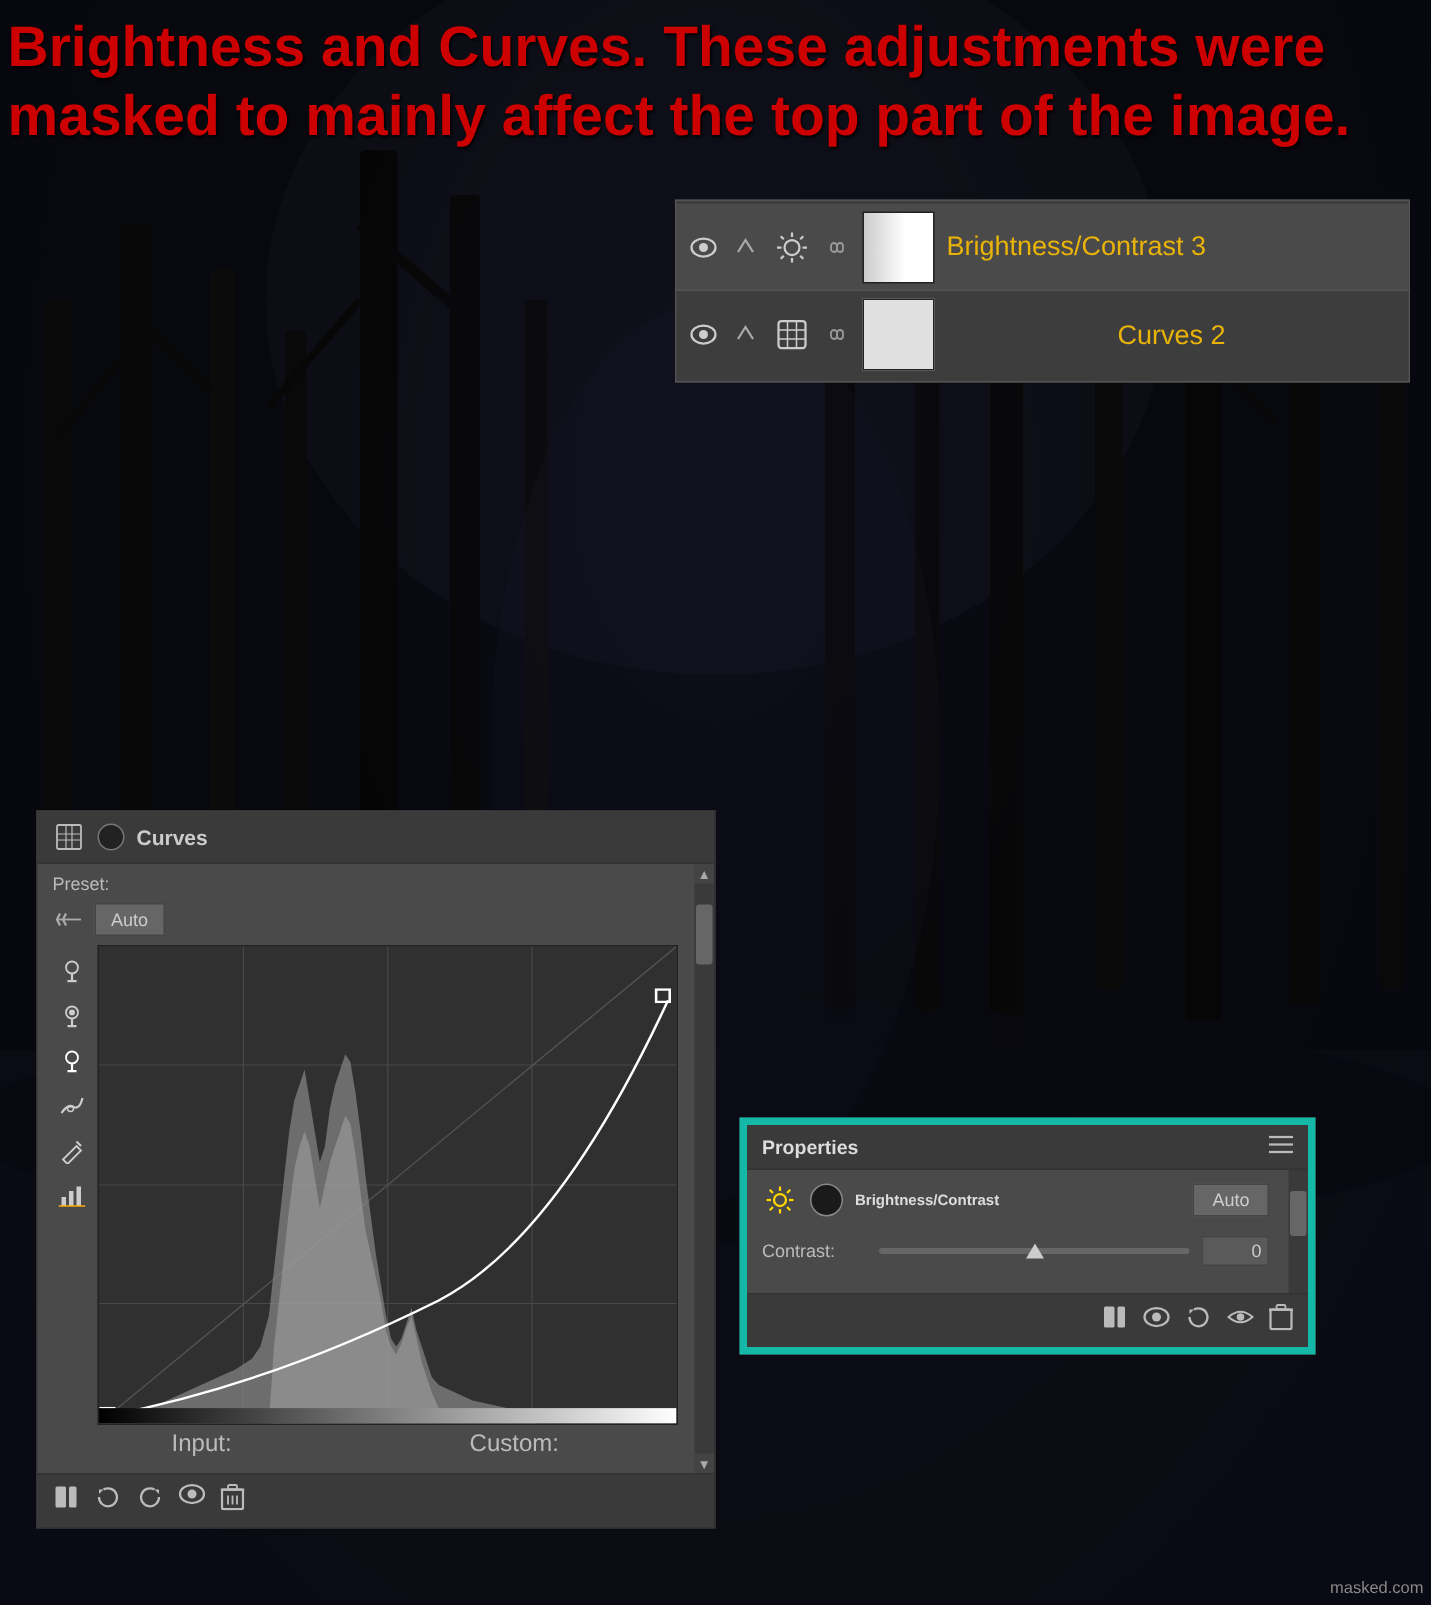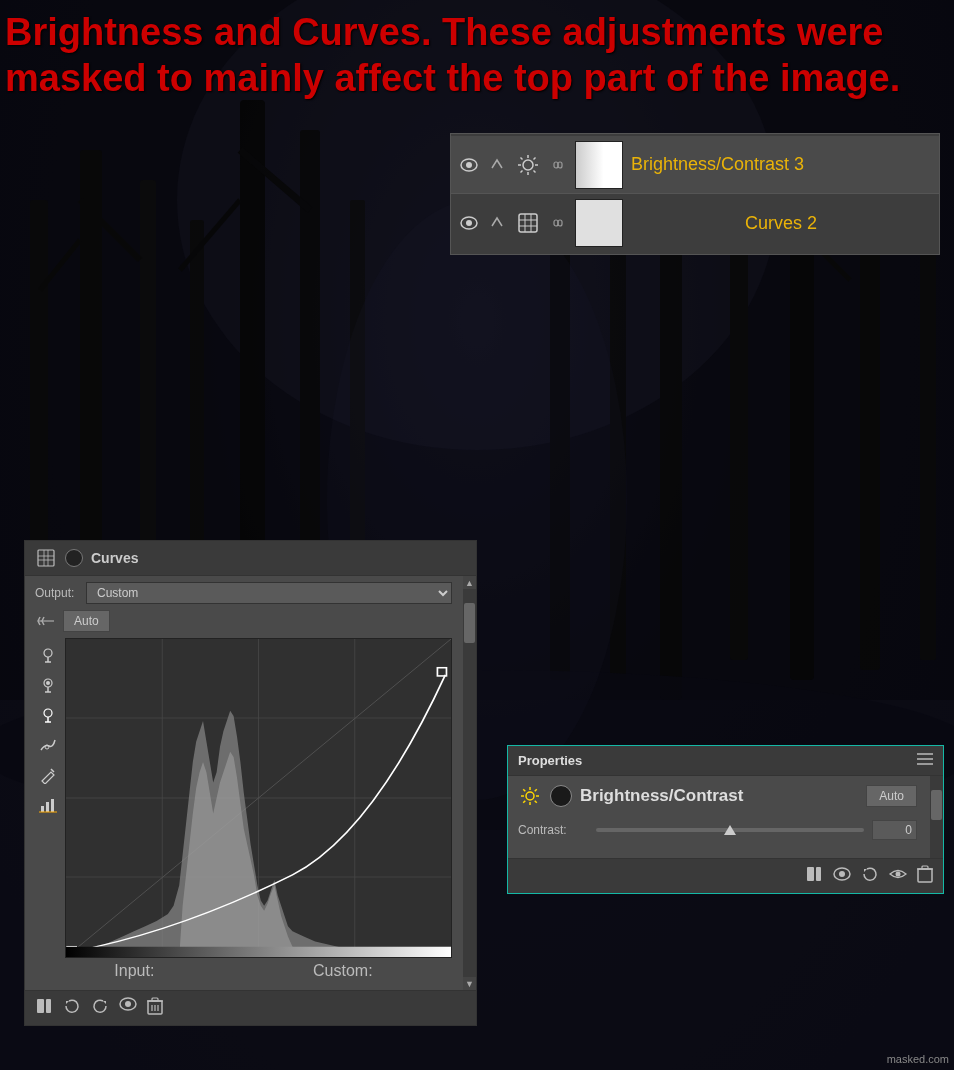--- a/index.html
+++ b/index.html
@@ -291,24 +291,24 @@
     .bottom-icon {
       color: #bbb;
       font-size: 16px;
       cursor: pointer;
     }
 
     
     .properties-panel {
       position: absolute;
       top: 745px;
-      left: 507px;
-      width: 437px;
+      left: 493px;
+      width: 384px;
       background: #4a4a4a;
-      border: 1px solid #14b8a6;
+      border: 5px solid #14b8a6;
       z-index: 20;
     }
 
     .properties-header {
       display: flex;
       align-items: center;
       justify-content: space-between;
       background: #3a3a3a;
       padding: 6px 10px;
       border-bottom: 1px solid #333;
@@ -351,21 +351,21 @@
     .adjustment-mask-icon {
       width: 22px;
       height: 22px;
       background: #1a1a1a;
       border-radius: 50%;
       border: 1px solid #888;
     }
 
     .adjustment-name {
       color: #ddd;
-      font-size: 17px;
+      font-size: 10px;
       font-weight: bold;
     }
 
     .auto-btn-right {
       margin-left: auto;
       background: #666;
       border: 1px solid #444;
       color: #ccc;
       font-size: 12px;
       padding: 3px 12px;
@@ -633,24 +633,21 @@
     <div class="scrollbar-v">
       <div class="scrollbar-arrow">▲</div>
       <div class="scrollbar-thumb"></div>
       <div style="flex:1;"></div>
       <div class="scrollbar-arrow">▼</div>
     </div>
 
     <div style="padding: 6px 10px;">
 
       <div class="preset-row">
-        <span class="preset-label">Output:</span>
-        <select class="preset-select">
-          <option>Custom</option>
-        </select>
+        <span class="preset-label">Preset:</span>
       </div>
 
       <div class="channel-row">
         <div class="channel-icon">
           <svg width="20" height="18" viewBox="0 0 20 18" fill="none">
             <path d="M4 5 L2 9 L4 13" stroke="#aaa" stroke-width="1.5" fill="none"></path>
             <path d="M8 5 L6 9 L8 13" stroke="#aaa" stroke-width="1.5" fill="none"></path>
             <line x1="2" y1="9" x2="18" y2="9" stroke="#aaa" stroke-width="1.2"></line>
           </svg>
         </div>

